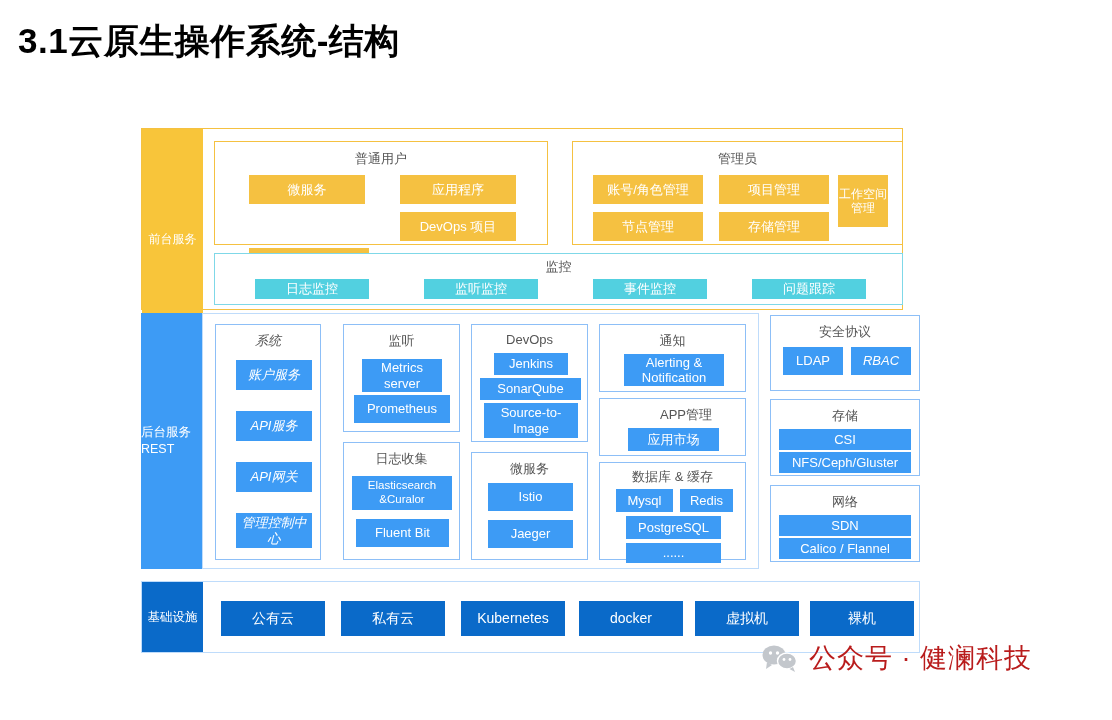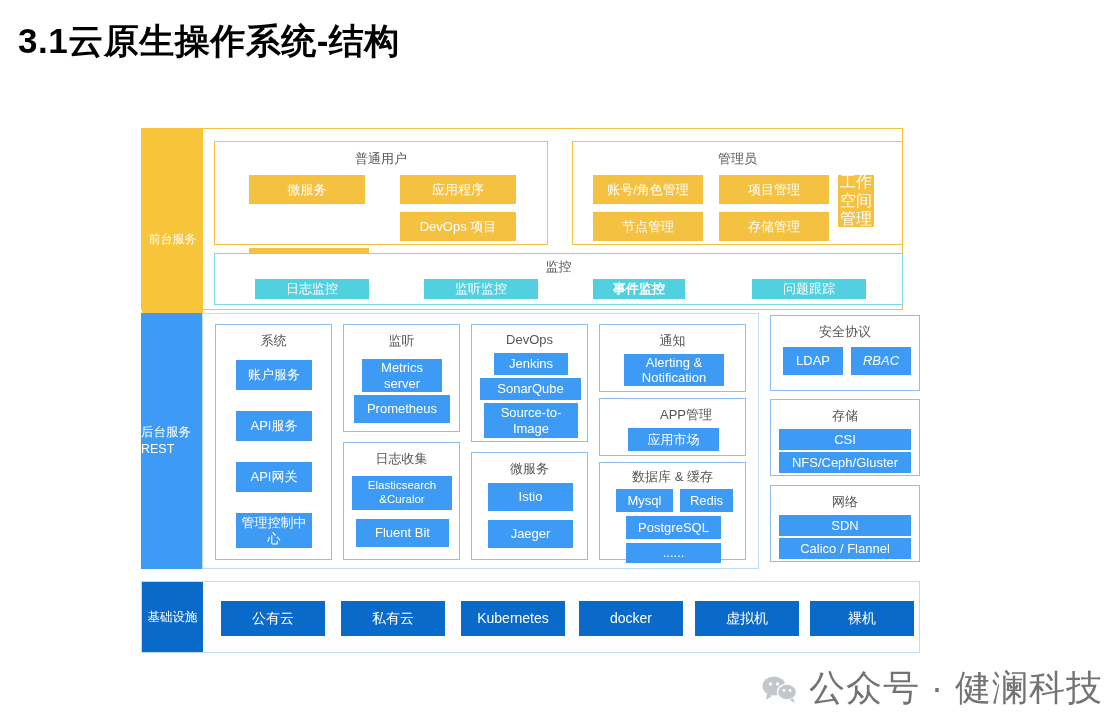--- a/index.html
+++ b/index.html
@@ -126,24 +126,24 @@
     color: #ffffff;
     font-size: 12.5px;
     display: flex; align-items: center; justify-content: center;
     text-align: center;
     line-height: 1.35;
   }
 
   
   #watermark {
     position: absolute;
-    left: 762px; top: 664px;
+    left: 762px; top: 640px;
     display: flex; align-items: center;
-    color: #737373;
-    font-size: 36px;
+    color: #b91c1c;
+    font-size: 27px;
     letter-spacing: 1px;
     white-space: nowrap;
   }
   #wechat-icon { margin-right: 11px; display: flex; }
 </style>
 </head>
 <body>
 
 <div id="slide-title">3.1云原生操作系统-结构</div>
 
@@ -158,41 +158,41 @@
       <div class="btn yellow" style="left:34px; top:33px; width:116px; height:29px;">微服务</div>
       <div class="btn yellow" style="left:185px; top:33px; width:116px; height:29px;">应用程序</div>
       <div class="btn yellow" style="left:34px; top:70px; width:120px; height:29px;margin-top:36px;">工作负载</div>
       <div class="btn yellow" style="left:185px; top:70px; width:116px; height:29px;">DevOps 项目</div>
     </div>
 
     <div class="abs panel" style="left:430px; top:12px; width:331px; height:104px;">
       <div class="panel-title">管理员</div>
       <div class="btn yellow" style="left:20px; top:33px; width:110px; height:29px;">账号/角色管理</div>
       <div class="btn yellow" style="left:146px; top:33px; width:110px; height:29px;">项目管理</div>
-      <div class="btn yellow" style="left:265px; top:33px; width:36px; height:52px; font-size:16px;">工作空间管理</div>
+      <div class="btn yellow" style="left:265px; top:33px; width:50px; height:52px; font-size:12px;">工作空间管理</div>
       <div class="btn yellow" style="left:20px; top:70px; width:110px; height:29px;">节点管理</div>
       <div class="btn yellow" style="left:146px; top:70px; width:110px; height:29px;">存储管理</div>
     </div>
 
     <div class="abs panel cyan" style="left:72px; top:124px; width:689px; height:52px;">
       <div class="panel-title" style="margin-top:4px;">监控</div>
       <div class="btn cyan" style="left:40px; top:25px; width:114px; height:20px;">日志监控</div>
       <div class="btn cyan" style="left:209px; top:25px; width:114px; height:20px;">监听监控</div>
-      <div class="btn cyan" style="left:378px; top:25px; width:92px; height:20px;font-weight:bold;">事件监控</div>
+      <div class="btn cyan" style="left:378px; top:25px; width:114px; height:20px;">事件监控</div>
       <div class="btn cyan" style="left:537px; top:25px; width:114px; height:20px;">问题跟踪</div>
     </div>
   </div>
 
   <div class="abs" id="back-section">
 
     <div class="abs" id="back-sidebar">后台服务 REST</div>
 
     <div class="abs" id="back-main">
 
-      <div class="bpanel" style="left:12px; top:10px; width:117px; height:236px;">
+      <div class="bpanel" style="left:12px; top:10px; width:106px; height:236px;font-style:italic;">
         <div class="bpanel-title">系统</div>
         <div class="btn blue" style="left:20px; top:35px; width:76px; height:30px;">账户服务</div>
         <div class="btn blue" style="left:20px; top:86px; width:76px; height:30px;">API服务</div>
         <div class="btn blue" style="left:20px; top:137px; width:76px; height:30px;">API网关</div>
         <div class="btn blue" style="left:20px; top:188px; width:76px; height:35px;">管理控制中心</div>
       </div>
 
       <div class="bpanel" style="left:140px; top:10px; width:117px; height:108px;">
         <div class="bpanel-title">监听</div>
         <div class="btn blue" style="left:18px; top:34px; width:80px; height:33px;">Metrics server</div>

